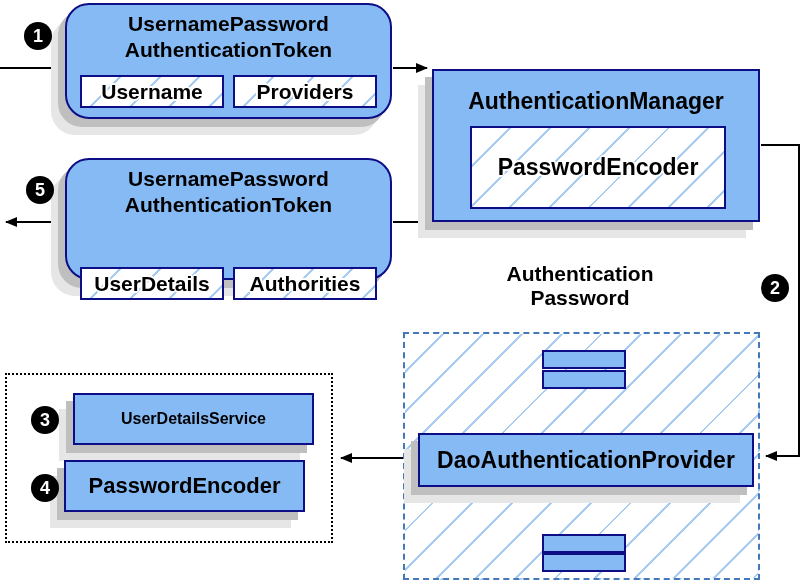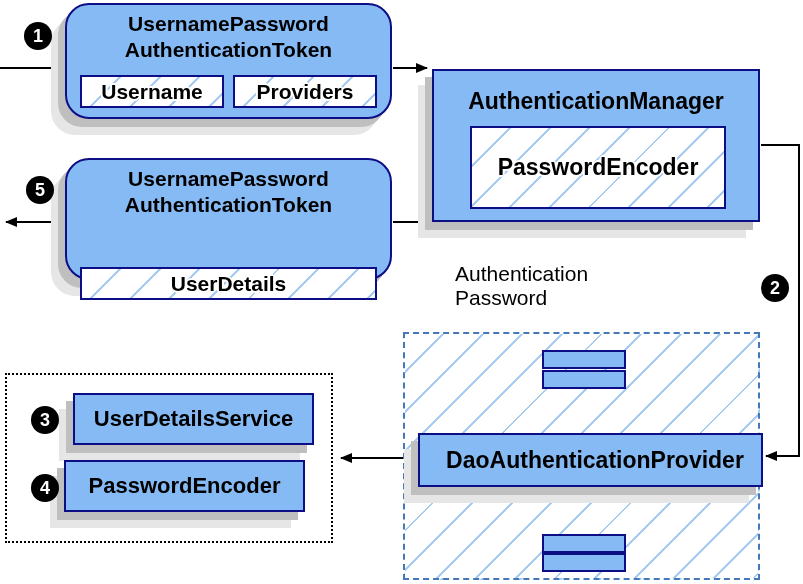--- a/index.html
+++ b/index.html
@@ -38,21 +38,21 @@
   .badge {
     position:absolute; z-index:3; width:28px; height:28px; border-radius:50%;
     background:#000; color:#fff; display:flex; align-items:center; justify-content:center;
     font-weight:bold; font-size:18px;
   }
 
   .dashed-group { border:2px dashed #4478b8; }
   .dotted-group { border:2px dotted #000; background:#fff; }
 
   .stub-bar { width:80px; height:15px; }
-  .heading { font-weight:normal; font-size:21px; line-height:24px; }
+  .heading { text-align:center; font-weight:bold; font-size:21px; line-height:24px; }
 </style>
 </head>
 <body>
 
 <div class="canvas">
 
   <svg class="wires" width="803" height="584" viewBox="0 0 803 584">
     <defs>
       <marker id="ah" markerWidth="14" markerHeight="12" refX="11" refY="5" orient="auto-start-reverse" markerUnits="userSpaceOnUse">
         <path d="M0,0 L12,5 L0,10 Z" fill="#000"></path>
@@ -103,47 +103,50 @@
 
   <div class="node token blue shadow2" style="left:65px; top:158px; width:327px; height:122px;">
     <div class="token-title">
       <div>UsernamePassword</div>
       <div>AuthenticationToken</div>
     </div>
     <div class="fields" style="top:75px;margin-top:32px;">
       <div class="field hatch">
         <span class="halo">UserDetails</span>
       </div>
+      <div class="field hatch">
+        <span class="halo">Authorities</span>
+      </div>
     </div>
   </div>
 
   <div class="badge" style="left:761px; top:274px;">
     <span>2</span>
   </div>
 
   <div class="node heading" style="left:455px; top:262px; width:250px;">
     <div>Authentication</div>
     <div>Password</div>
   </div>
 
   <div class="node dashed-group hatch" style="left:403px; top:332px; width:357px; height:248px; border-style:dashed; border-color:#4478b8;">
     <div class="blue stub-bar" style="position:absolute; left:137px; top:16px;"></div>
     <div class="blue stub-bar" style="position:absolute; left:137px; top:36px;"></div>
-    <div class="blue center-label shadow2" style="position:absolute; left:13px; top:99px; width:332px; height:50px; font-size:23px;padding-left:9px;">
+    <div class="blue center-label shadow2" style="position:absolute; left:13px; top:99px; width:332px; height:50px; font-size:23px;">
       <span>DaoAuthenticationProvider</span>
     </div>
     <div class="blue stub-bar" style="position:absolute; left:137px; top:200px;"></div>
     <div class="blue stub-bar" style="position:absolute; left:137px; top:219px;"></div>
   </div>
 
   <div class="node dotted-group" style="left:5px; top:373px; width:328px; height:170px;">
     <div class="badge" style="left:24px; top:31px;">
       <span>3</span>
     </div>
-    <div class="blue center-label shadow2" style="position:absolute; left:66px; top:18px; width:237px; height:48px; font-size:22px;">
+    <div class="blue center-label shadow2" style="position:absolute; left:66px; top:18px; width:237px; height:48px; font-size:16px;">
       <span>UserDetailsService</span>
     </div>
     <div class="badge" style="left:24px; top:99px;">
       <span>4</span>
     </div>
     <div class="blue center-label shadow2" style="position:absolute; left:57px; top:85px; width:237px; height:48px; font-size:22px;">
       <span>PasswordEncoder</span>
     </div>
   </div>
 

